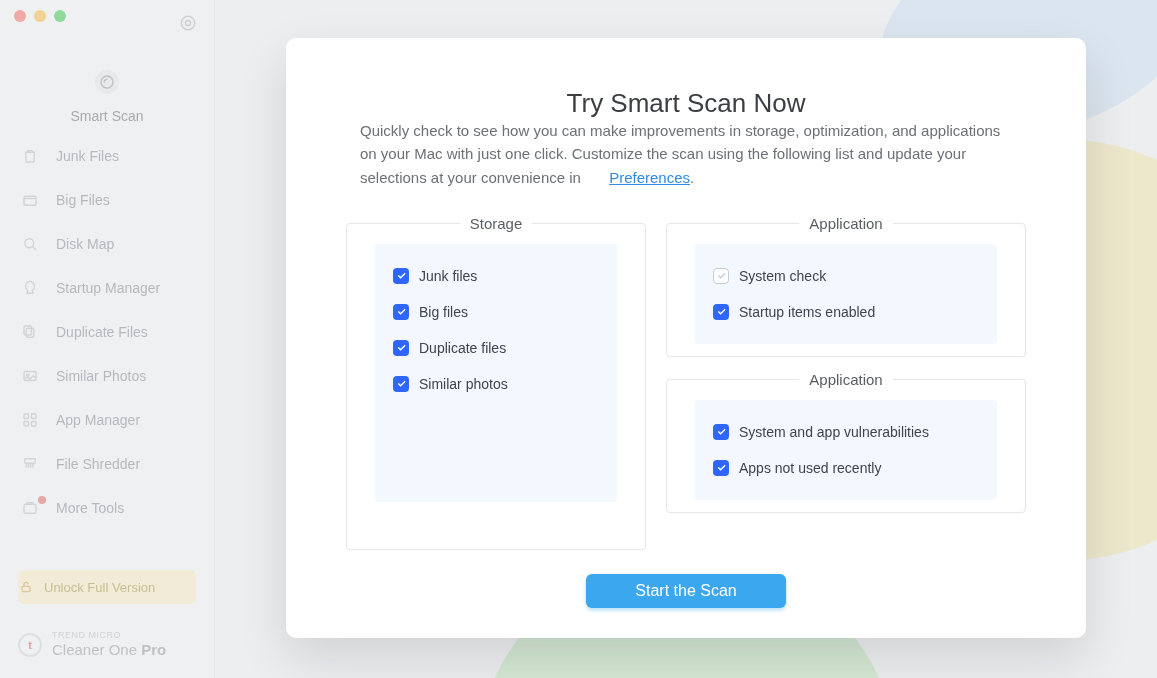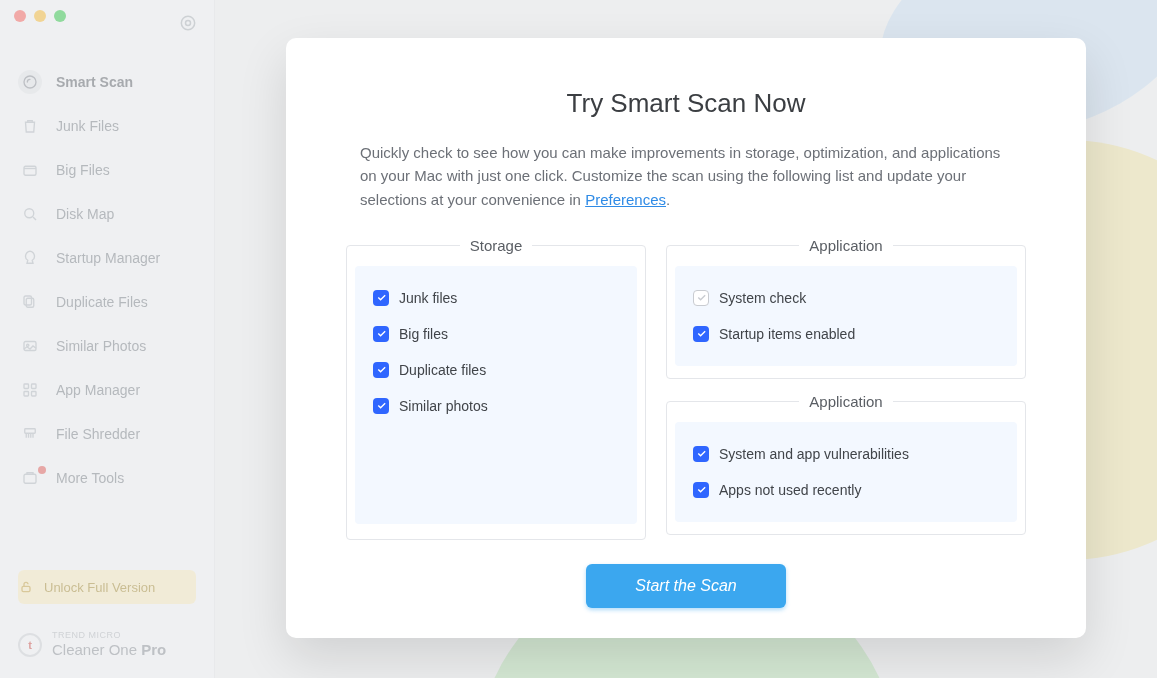--- a/index.html
+++ b/index.html
@@ -43,21 +43,21 @@
     padding: 10px 18px; color:#7b8088; font-size:14px; cursor:pointer;
     position:relative;
   }
   .nav-item .icon-slot {
     width:24px; height:24px; display:flex; align-items:center; justify-content:center;
     color:#b7bcc3;
   }
   .nav-item.active .icon-slot {
     background:#e9eaee; border-radius:50%; color:#8c9097;
   }
-  .nav-item.active { color:#5b5f66; font-weight:700; }
+  .nav-item.active { color:#5b5f66; font-weight:400;flex-direction:column; }
   .badge-dot {
     position:absolute; width:8px; height:8px; background:#e85a55; border-radius:50%;
     left:38px; top:10px;
   }
 
   .unlock {
     position:absolute; left:18px; bottom:74px; width:178px; height:34px;
     background:#fff0c2; border-radius:6px; display:flex; align-items:center;
     padding:0 0; gap:10px; color:#a88a2a; font-size:13px; cursor:pointer;
   }
@@ -79,57 +79,56 @@
   }
 
   
   .modal {
     position:absolute; left:286px; top:38px; width:800px; height:600px;
     background:#ffffff; border-radius:10px; box-shadow:0 20px 50px rgba(0,0,0,0.12);
     padding: 50px 60px 30px 60px;
     display:flex; flex-direction:column;
   }
   .modal h1 {
-    text-align:center; font-weight:400; font-size:26px; color:#3b3e42; margin-bottom:22px;
+    text-align:center; font-weight:400; font-size:26px; color:#3b3e42; 
   }
   .modal .desc {
     font-size:15px; color:#6c7077; line-height:1.55; text-align:left; margin:0 14px 26px 14px;
   }
-  .modal .desc a { color:#2f8be6; text-decoration:underline; }
+  .modal .desc a { color:#2f8be6; text-decoration:underline;margin-left:24px; }
 
   .groups { display:flex; gap:20px; flex:1; }
   .col-left { width: 300px; display:flex; flex-direction:column; }
   .col-right { flex:1; display:flex; flex-direction:column; gap:14px; }
 
   fieldset.group {
-    border:1px solid #e4e6ea; border-radius:4px; padding:12px 8px; position:relative;
+    border:1px solid #e4e6ea; border-radius:4px; padding:12px 28px; position:relative;
   }
   fieldset.group > legend {
     padding:0 10px; font-size:15px; color:#5a5e64; text-align:center;
   }
   .group-inner {
     background:#f3f8ff; border-radius:4px; padding:14px 14px;
   }
   .col-left .group-inner { min-height:258px; }
   .check-row {
     display:flex; align-items:center; gap:10px; padding:10px 4px; font-size:14px; color:#404449;
   }
   .chk {
     width:16px; height:16px; border-radius:4px; display:flex; align-items:center; justify-content:center;
     flex-shrink:0;
   }
   .chk.on { background:#2f66ff; color:#fff; }
   .chk.off { background:#fff; border:1px solid #c9ccd1; color:#c9ccd1; }
   .chk svg { width:11px; height:11px; }
 
   .start-btn {
-    margin:24px auto 0 auto; width:200px; height:44px; background:#3ba7ef; color:#fff;
+    margin:24px auto 0 auto; width:200px; height:34px; background:#3ba7ef; color:#fff;
     border:none; border-radius:6px; font-size:16px; cursor:pointer;
     box-shadow:0 2px 4px rgba(59,167,239,0.4);
-    font-style:italic;
   }
 
   svg { display:block; }
 </style>
 </head>
 <body>
 
 <div class="bg-shape-yellow"></div>
 <div class="bg-shape-blue"></div>
 <div class="bg-shape-green"></div>

